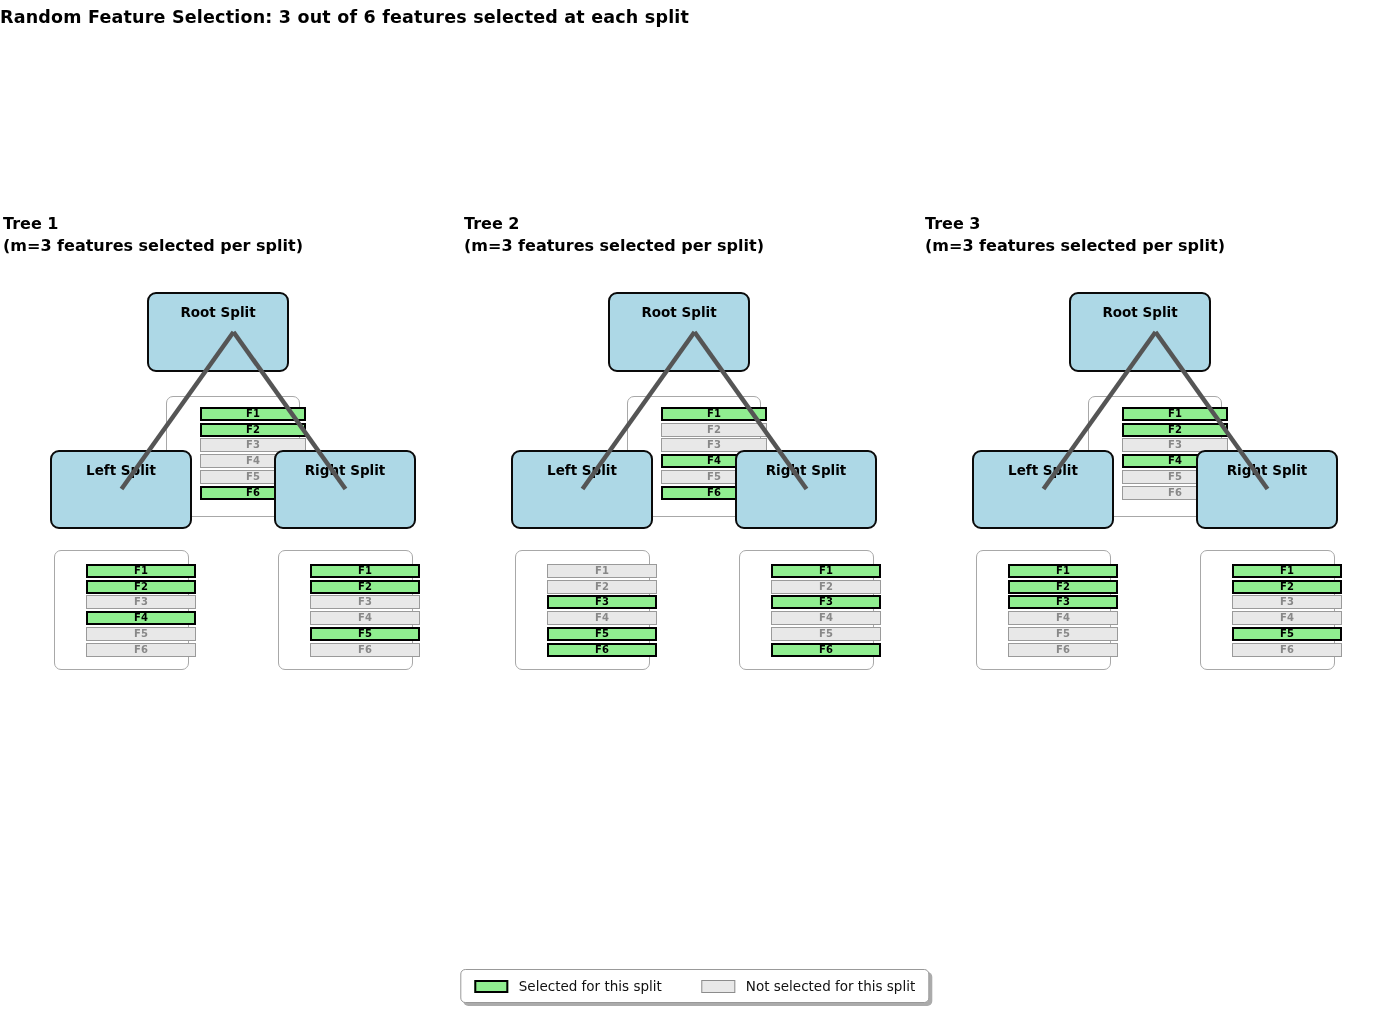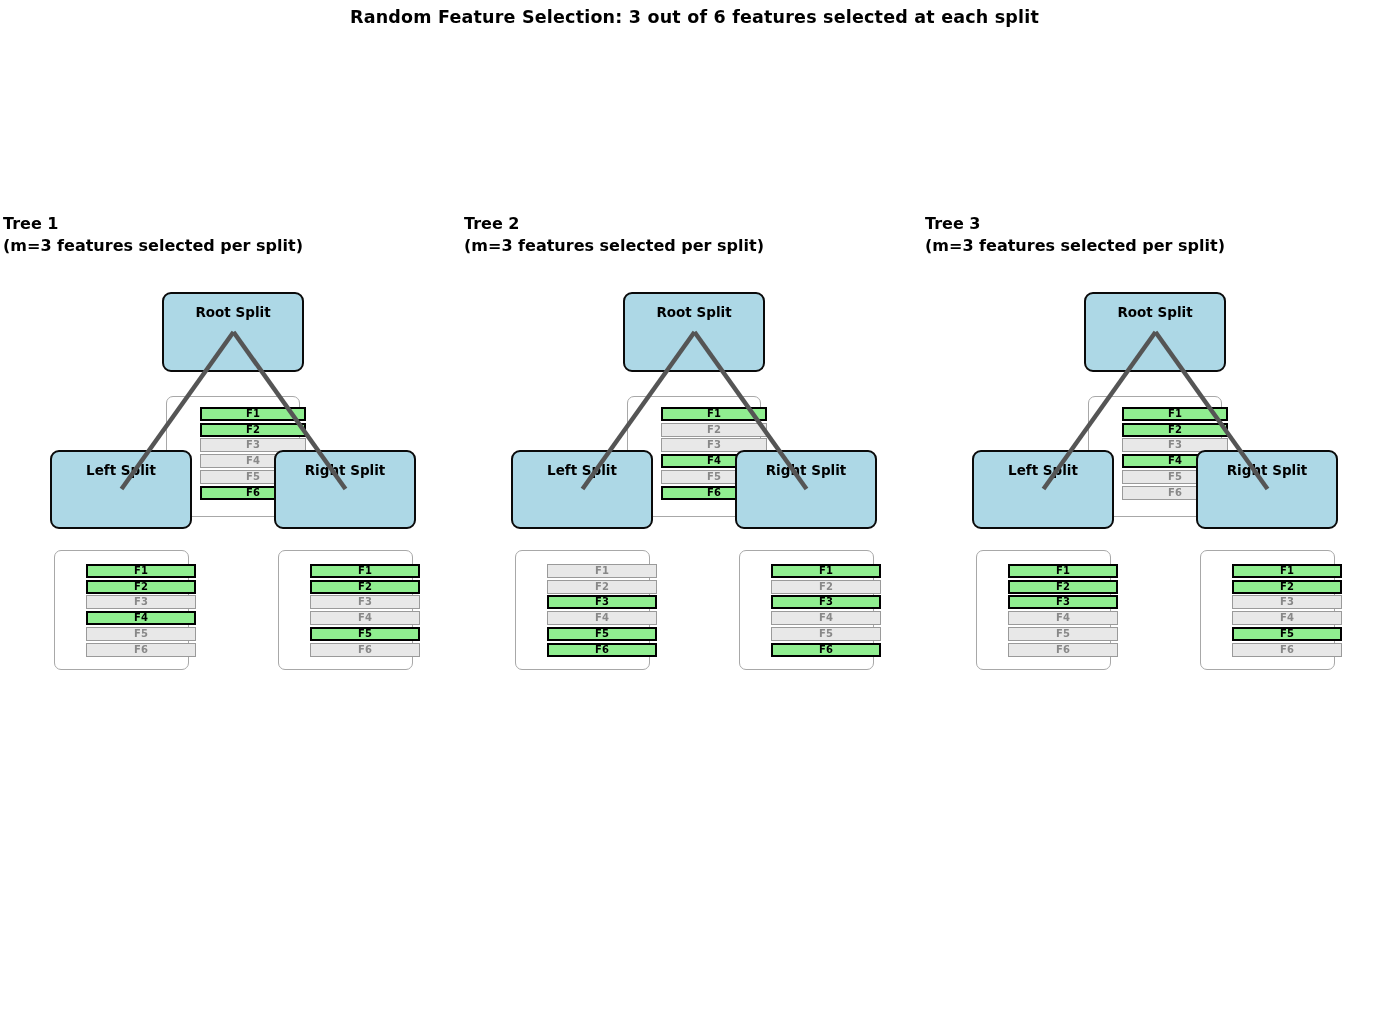--- a/index.html
+++ b/index.html
@@ -3,37 +3,37 @@
 <meta charset="utf-8">
 <style>
   :root{
     --sel:#90EE90; --unsel:#E8E8E8; --node:#ADD8E6; --edge:#555555;
   }
   html,body{margin:0;padding:0;background:#fff;}
   body{font-family:"DejaVu Sans","Liberation Sans",sans-serif;}
   #canvas{position:relative;width:1389px;height:1011px;background:#ffffff;overflow:hidden;}
 
   .main-title{
-    position:absolute;left:0;top:7px;width:100%;text-align:center;
+    position:absolute;left:0;top:7px;width:100%;text-align:left;
     font-size:17.5px;font-weight:bold;color:#000;letter-spacing:0.2px;
   }
 
   .tree{position:absolute;top:0;width:461px;height:1011px;}
   .tree-title{
     position:absolute;left:0;top:213px;width:100%;text-align:left;
     font-size:16px;font-weight:bold;color:#000;line-height:22px;
   }
 
   .split-node{
     position:absolute;height:80px;width:142px;box-sizing:border-box;
     background:var(--node);border:2px solid #0a0a0a;border-radius:9px;
     text-align:center;font-size:13.5px;font-weight:bold;color:#000;
     padding-top:10px;z-index:5;
   }
-  .root-node{left:159px;top:292px;}
+  .root-node{left:144px;top:292px;}
   .left-node{left:47px;top:450px;height:79px;}
   .right-node{left:271px;top:450px;height:79px;}
 
   .feature-panel{
     position:absolute;box-sizing:border-box;background:#ffffff;
     border:1.5px solid #a8a8a8;border-radius:7px;z-index:1;
   }
   .panel-root{left:163px;top:396px;width:134px;height:121px;}
   .panel-left{left:51px;top:550px;width:135px;height:120px;}
   .panel-right{left:275px;top:550px;width:135px;height:120px;}
@@ -286,14 +286,21 @@
       </div>
     <div class="split-node root-node">Root Split</div>
     <div class="split-node left-node">Left Split</div>
     <div class="split-node right-node">Right Split</div>
     <svg class="edges" width="461" height="1011">
       <line x1="230.5" y1="332" x2="118.5" y2="489" stroke="#555555" stroke-width="4.5"></line>
       <line x1="230.5" y1="332" x2="342.5" y2="489" stroke="#555555" stroke-width="4.5"></line>
     </svg>
   </div>
 
+  <div class="legend">
+    <span class="swatch sel"></span>
+    <span class="lbl">Selected for this split</span>
+    <span class="gap"></span>
+    <span class="swatch unsel"></span>
+    <span class="lbl">Not selected for this split</span>
+  </div>
 
 </div>
 
 </body></html>

